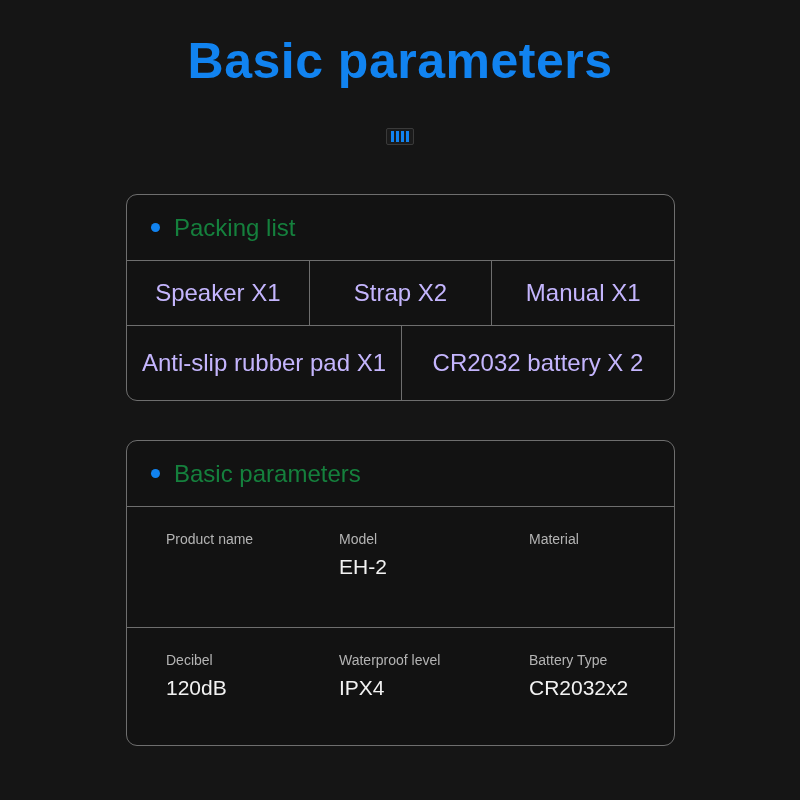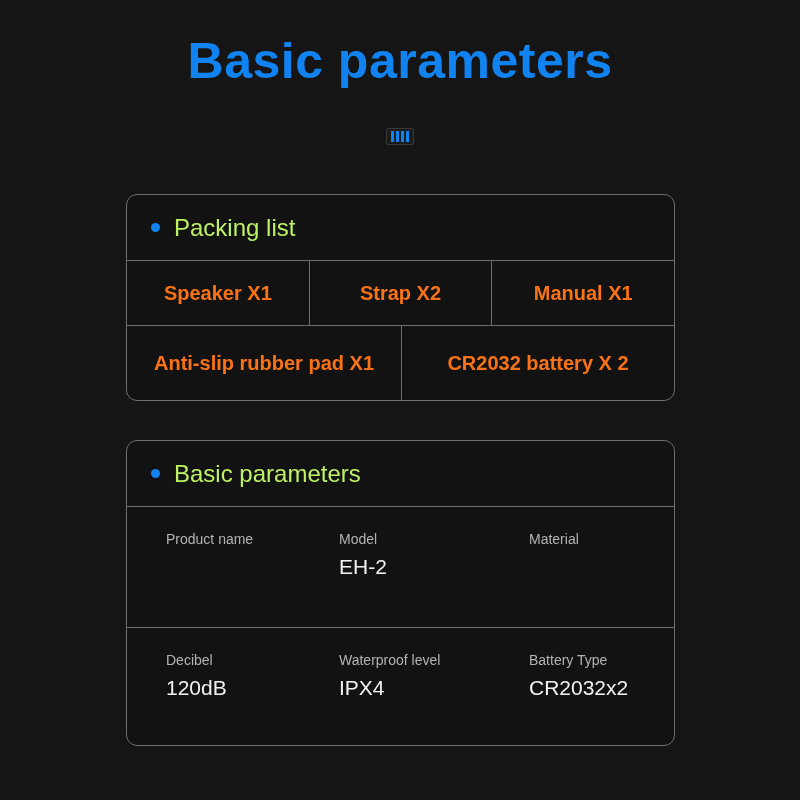--- a/index.html
+++ b/index.html
@@ -46,32 +46,31 @@
   .card-header {
     display:flex; align-items:center;
     height:66px; padding-left:24px;
     border-bottom:1px solid #6e6e6e;
   }
   .bullet {
     width:9px; height:9px; border-radius:50%;
     background:#1183f0; flex:0 0 auto; margin-right:14px;
   }
   .card-header-text {
-    color:#bef264; font-size:24px; line-height:1;
+    color:#15803d; font-size:24px; line-height:1;
   }
 
   
   .pk-row { display:flex; }
   .pk-row + .pk-row { border-top:1px solid #6e6e6e; }
   .pk-cell {
     display:flex; align-items:center; justify-content:center;
     text-align:center;
-    color:#f97316; font-size:20px; line-height:1.22;
+    color:#c4b5fd; font-size:24px; line-height:1.22;
     padding:6px 8px;
-    font-weight:bold;
   }
   .pk-cell + .pk-cell { border-left:1px solid #6e6e6e; }
   #pk-row-1 .pk-cell { flex:1 1 0; height:64px; }
   #pk-row-2 .pk-cell-0 { flex:0 0 274px; height:74px; }
   #pk-row-2 .pk-cell-1 { flex:1 1 0;    height:74px; }
 
   
   .spec-row { display:flex; padding:22px 0 20px 39px; }
   .spec-row + .spec-row { border-top:1px solid #6e6e6e; }
   #spec-row-0 { height:120px; }

